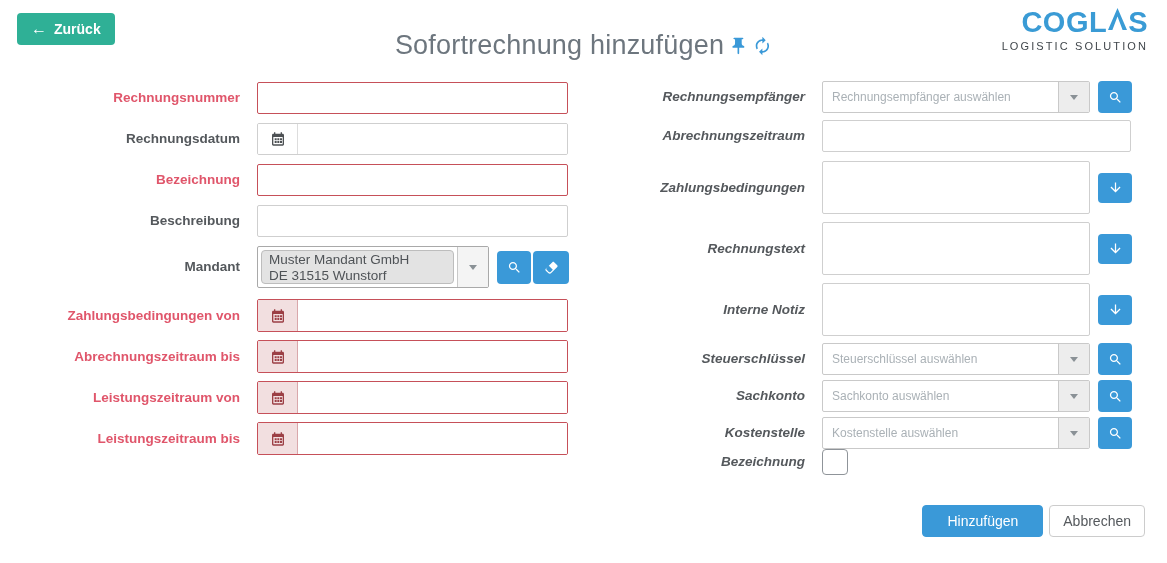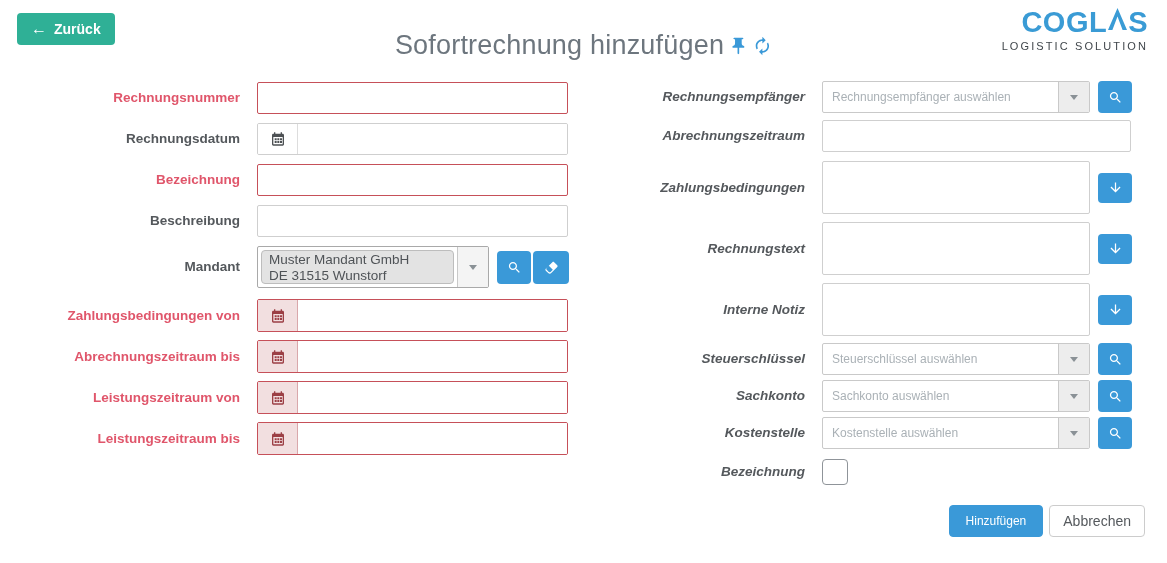--- a/index.html
+++ b/index.html
@@ -73,21 +73,21 @@
         font-size:14px; color:#55595d; outline:none; resize:none;
         font-family:"Liberation Sans","DejaVu Sans",sans-serif; }
   .ta-btn { width:34px; height:30px; margin-left:8px; }
 
   .chk { width:26px; height:26px; border:1px solid #8f9499; border-radius:4px; background:#fff;
          cursor:pointer; }
 
   
   .footer { position:absolute; right:22px; top:505px; display:flex; gap:6px; }
   .btn-primary { background:#3a99d8; color:#fff; border:1px solid #3a99d8; border-radius:4px;
-                 padding:7px 16px; font-size:12px; cursor:pointer; }
+                 padding:7px 24px; font-size:14px; cursor:pointer; }
   .btn-default { background:#fff; color:#55595d; border:1px solid #ccc; border-radius:4px;
                  padding:7px 13px; font-size:14px; cursor:pointer; }
 
   .mgap { margin-left:8px; display:flex; gap:2px; }
 </style>
 </head>
 <body>
 
 <div class="page">
 
@@ -296,21 +296,21 @@
             <span class="caret"></span>
           </div>
       </div>
       <button class="icon-btn" style="margin-left:8px">
         <svg viewBox="0 0 24 24">
             <path d="M15.5 14h-.79l-.28-.27C15.41 12.59 16 11.11 16 9.5 16 5.91 13.09 3 9.5 3S3 5.91 3 9.5 5.91 16 9.5 16c1.61 0 3.09-.59 4.23-1.57l.27.28v.79l5 4.99L20.49 19l-4.99-5zm-6 0C7.01 14 5 11.99 5 9.5S7.01 5 9.5 5 14 7.01 14 9.5 11.99 14 9.5 14z"></path>
           </svg>
       </button>
     </div>
 
-    <div class="row" style="margin-bottom:10px">
+    <div class="row" style="">
       <div class="lbl2">Kostenstelle</div>
       <div class="selbox">
         <div class="selval">Kostenstelle auswählen</div>
         <div class="selarrow">
             <span class="caret"></span>
           </div>
       </div>
       <button class="icon-btn" style="margin-left:8px">
         <svg viewBox="0 0 24 24">
             <path d="M15.5 14h-.79l-.28-.27C15.41 12.59 16 11.11 16 9.5 16 5.91 13.09 3 9.5 3S3 5.91 3 9.5 5.91 16 9.5 16c1.61 0 3.09-.59 4.23-1.57l.27.28v.79l5 4.99L20.49 19l-4.99-5zm-6 0C7.01 14 5 11.99 5 9.5S7.01 5 9.5 5 14 7.01 14 9.5 11.99 14 9.5 14z"></path>

